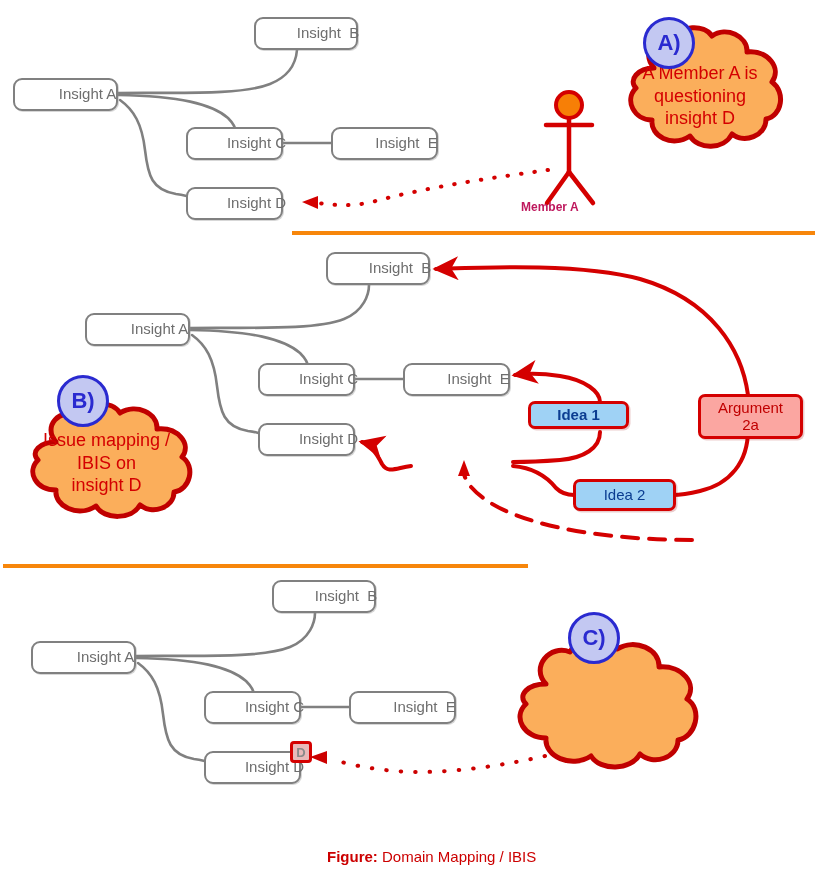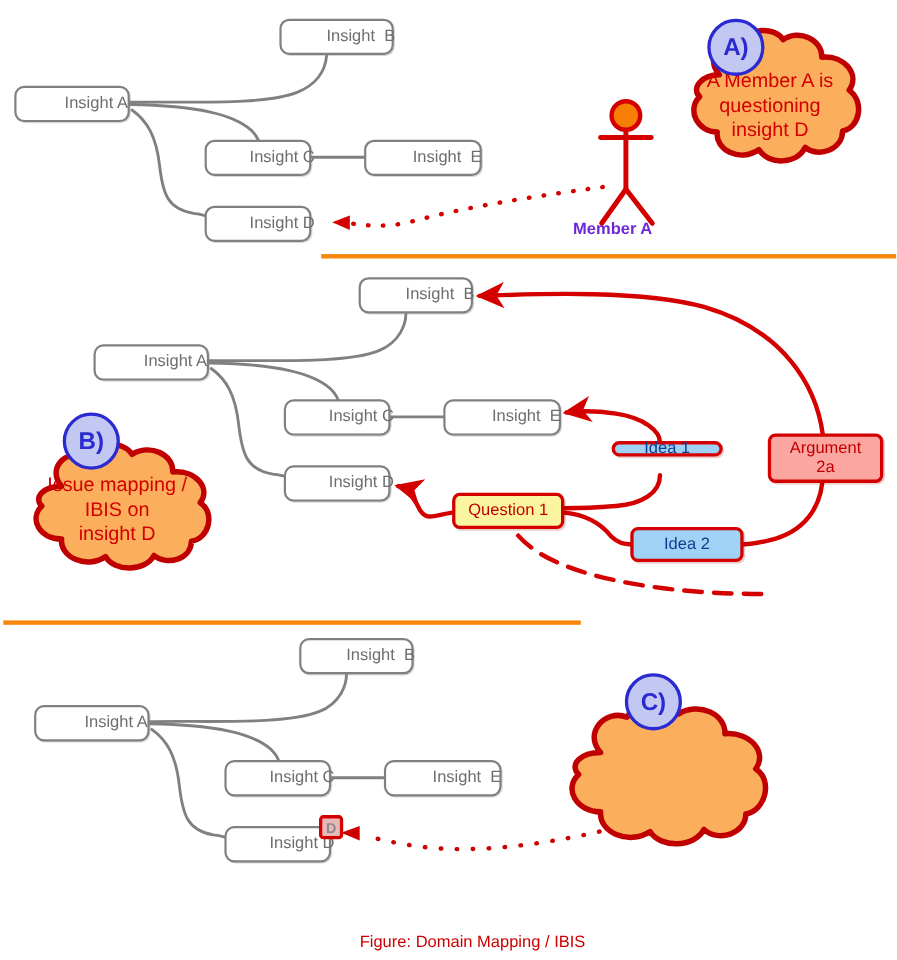--- a/index.html
+++ b/index.html
@@ -98,41 +98,41 @@
     font-weight: bold;
     display: flex;
     align-items: center;
     justify-content: center;
     z-index: 4;
   }
 
   
   .actor-label {
     position: absolute;
-    color: #6d28d9;
-    font-size: 15px;
+    color: #be185d;
+    font-size: 12px;
     font-weight: bold;
     white-space: nowrap;
   }
 
   
   .divider {
     position: absolute;
     height: 4px;
     background: #f7860b;
   }
 
   
   .caption {
     position: absolute;
     color: #cc0000;
     font-size: 15px;
     white-space: pre;
   }
-  .caption b { font-weight: normal; margin-top: 38px; }
+  .caption b { font-weight: bold; margin-top: 38px; }
 </style>
 </head>
 <body>
 
 <div id="stage">
 
   <svg id="wires" viewBox="0 0 815 873">
     <defs>
       <marker id="ar-red" markerWidth="7" markerHeight="7" refX="5.6" refY="3" orient="auto">
         <path d="M0,0 L6.5,3 L0,6 L1.8,3 Z" fill="#d40000"></path>
@@ -225,22 +225,21 @@
   <div class="badge-circle" style="left:643px; top:17px; width:52px; height:52px;">A)</div>
 
   <div class="divider" style="left:292px; top:231px; width:523px;"></div>
 
   <div class="node insight" style="left:85px;  top:313px; width:105px; height:33px;">Insight A</div>
   <div class="node insight" style="left:326px; top:252px; width:104px; height:33px;">Insight  B</div>
   <div class="node insight" style="left:258px; top:363px; width:97px;  height:33px;">Insight C</div>
   <div class="node insight" style="left:403px; top:363px; width:107px; height:33px;">Insight  E</div>
   <div class="node insight" style="left:258px; top:423px; width:97px;  height:33px;">Insight D</div>
 
-  <div class="node ibis question" style="left:411px; top:448px; width:102px; height:33px;">Question 1</div>
-  <div class="node ibis idea" style="left:556px; top:401px; width:101px; height:14px;">Idea 1</div>
+  <div class="node ibis idea" style="left:528px; top:401px; width:101px; height:28px;font-weight:bold;">Idea 1</div>
   <div class="node ibis idea" style="left:573px; top:479px; width:103px; height:32px;">Idea 2</div>
   <div class="node ibis argument" style="left:698px; top:394px; width:105px; height:45px;">Argument
 2a</div>
 
   <div class="cloud-wrap" style="left:14px; top:402px; width:185px; height:118px;text-decoration:underline;">
     <svg class="cloud-svg" width="185" height="118" viewBox="0 0 185 118">
       <path d="M42,40 C28,24 46,6 64,13 C72,-1 98,-2 106,11 C122,1 144,11 143,27
                C164,25 178,42 168,55 C182,64 176,88 160,90 C160,106 138,113 126,103
                C118,118 90,118 82,104 C64,116 40,104 42,88
                C22,88 12,70 24,58 C16,50 26,40 42,40 Z" fill="#fbae5b" stroke="#c00000" stroke-width="5" stroke-linejoin="round"></path>

